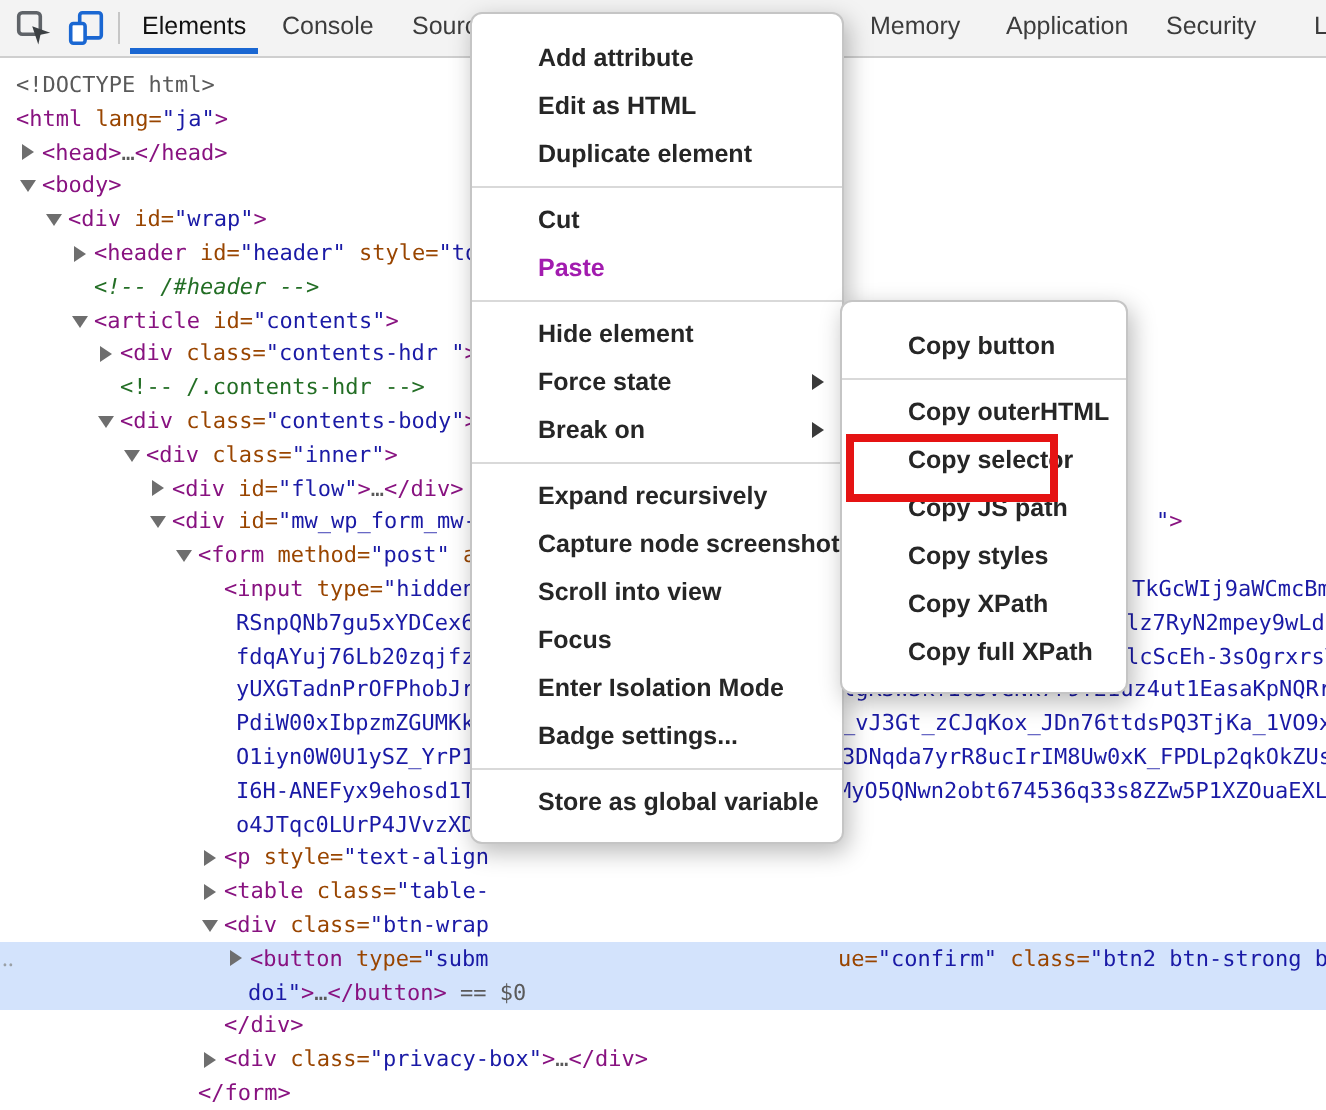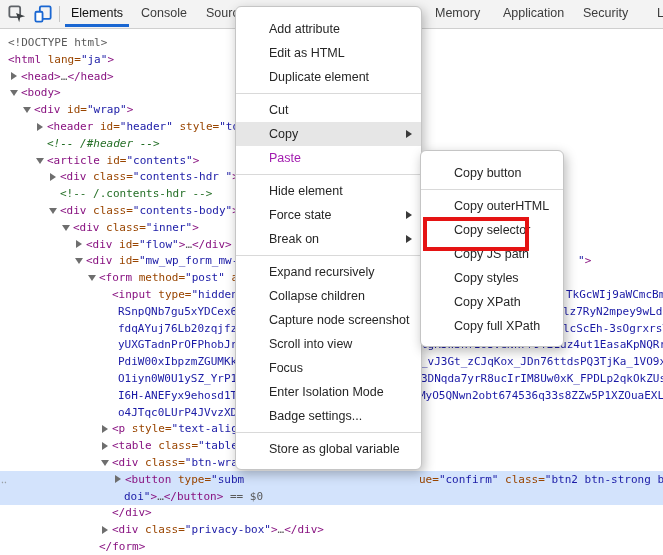--- a/index.html
+++ b/index.html
@@ -24,21 +24,21 @@
   .arrow i{position:absolute;display:block;width:0;height:0;border-style:solid;}
   .arrow.c i{left:2px;top:4.5px;border-width:4px 0 4px 6px;border-color:transparent transparent transparent #6e6e6e;}
   .arrow.e i{left:1px;top:6px;border-width:6px 4px 0 4px;border-color:#6e6e6e transparent transparent transparent;}
   .code{position:absolute;top:0;}
   .frag{position:absolute;top:0;white-space:pre;}
   .dots{position:absolute;left:1px;top:0;color:#9aa0a6;letter-spacing:1px;}
   .tok-tag{color:#881280}.tok-attr{color:#994500}.tok-val{color:#1a1aa6}
   .tok-com{color:#236e25}.tok-gray{color:#5a5a5a}.tok-doc{color:#5a5a5a}
   
   .menu{position:absolute;background:#fff;border:1px solid #c5c5c5;border-radius:6px;
-        box-shadow:2px 4px 12px rgba(0,0,0,.28);padding:10px 0 8px;z-index:10;}
+        box-shadow:2px 4px 12px rgba(0,0,0,.28);padding:10px 0 8px;z-index:10;font-weight:bold;}
   .mi{position:relative;height:24px;line-height:24px;padding-left:33px;font-size:12.5px;
       color:#262626;white-space:nowrap;cursor:pointer;}
   .mi.hl{background:#e6e6e6;}
   .mi.dis{color:#a21caf;cursor:default;}
   .mi .sub{position:absolute;right:9px;top:8px;width:0;height:0;border-style:solid;
       border-width:4.5px 0 4.5px 6px;border-color:transparent transparent transparent #3a3a3a;}
   .msep{height:1px;background:#d9d9d9;margin:4px 0;}
   #redbox{position:absolute;z-index:20;background:transparent;}
 </style>
 </head>
@@ -95,29 +95,27 @@
       <div class="row" style="top: 493.2px;"><span class="arrow c" style="left: 100px;"><i></i></span><span class="code" style="left: 112px;"><span class="tok-tag">&lt;div</span><span class="tok-attr"> class=</span><span class="tok-val">"privacy-box"</span><span class="tok-tag">&gt;</span><span class="tok-gray">…</span><span class="tok-tag">&lt;/div&gt;</span></span></div>
       <div class="row" style="top: 510px;"><span class="code" style="left: 99px;"><span class="tok-tag">&lt;/form&gt;</span></span></div>
     </div>
 
   <div class="menu" id="ctxmenu" style="left:235px;top:6px;width:185px;">
       <div class="mi">Add attribute</div>
       <div class="mi">Edit as HTML</div>
       <div class="mi">Duplicate element</div>
       <div class="msep"></div>
       <div class="mi">Cut</div>
-      <div class="mi hl">Copy<span class="sub"></span></div>
       <div class="mi dis">Paste</div>
       <div class="msep"></div>
       <div class="mi">Hide element</div>
       <div class="mi">Force state<span class="sub"></span></div>
       <div class="mi">Break on<span class="sub"></span></div>
       <div class="msep"></div>
       <div class="mi">Expand recursively</div>
-      <div class="mi">Collapse children</div>
       <div class="mi">Capture node screenshot</div>
       <div class="mi">Scroll into view</div>
       <div class="mi">Focus</div>
       <div class="mi">Enter Isolation Mode</div>
       <div class="mi">Badge settings...</div>
       <div class="msep"></div>
       <div class="mi">Store as global variable</div>
     </div>
 
   <div class="menu" id="submenu" style="left:420px;top:150px;width:142px;">

